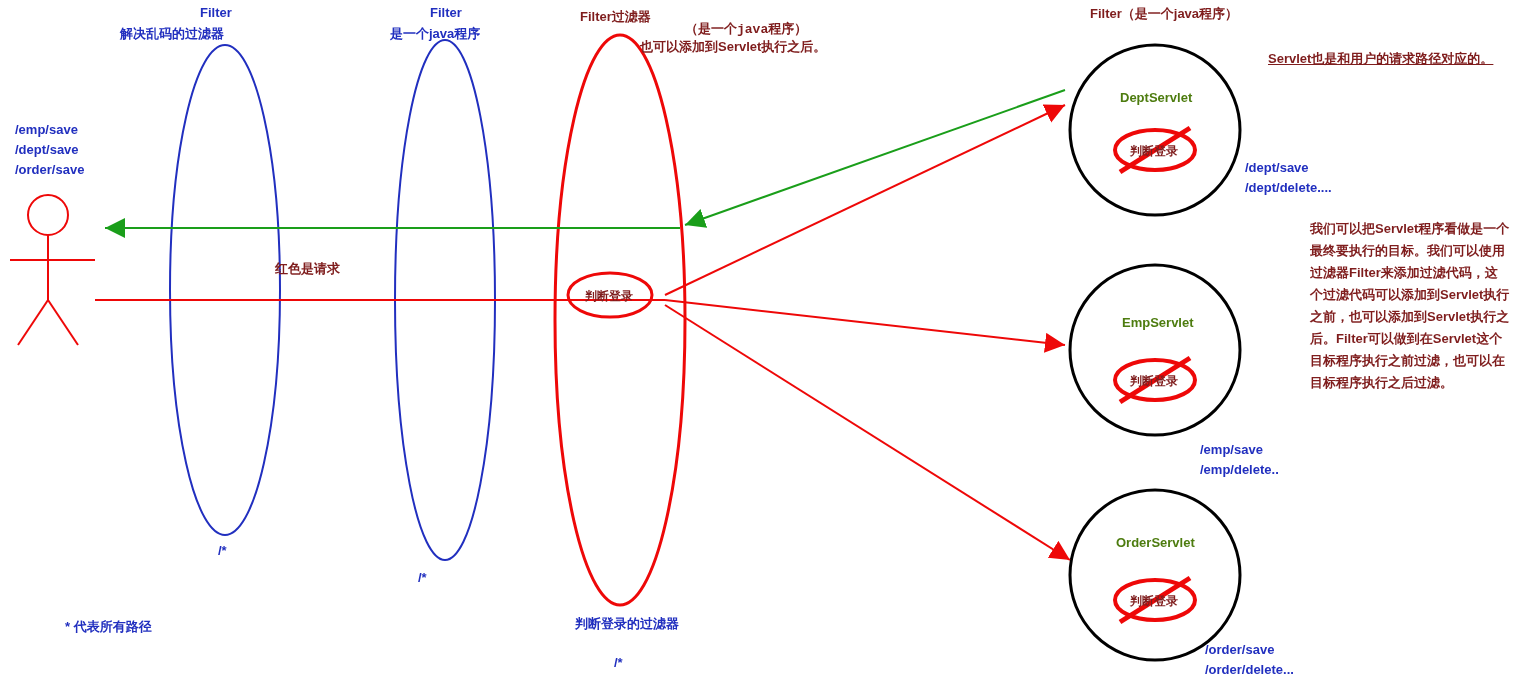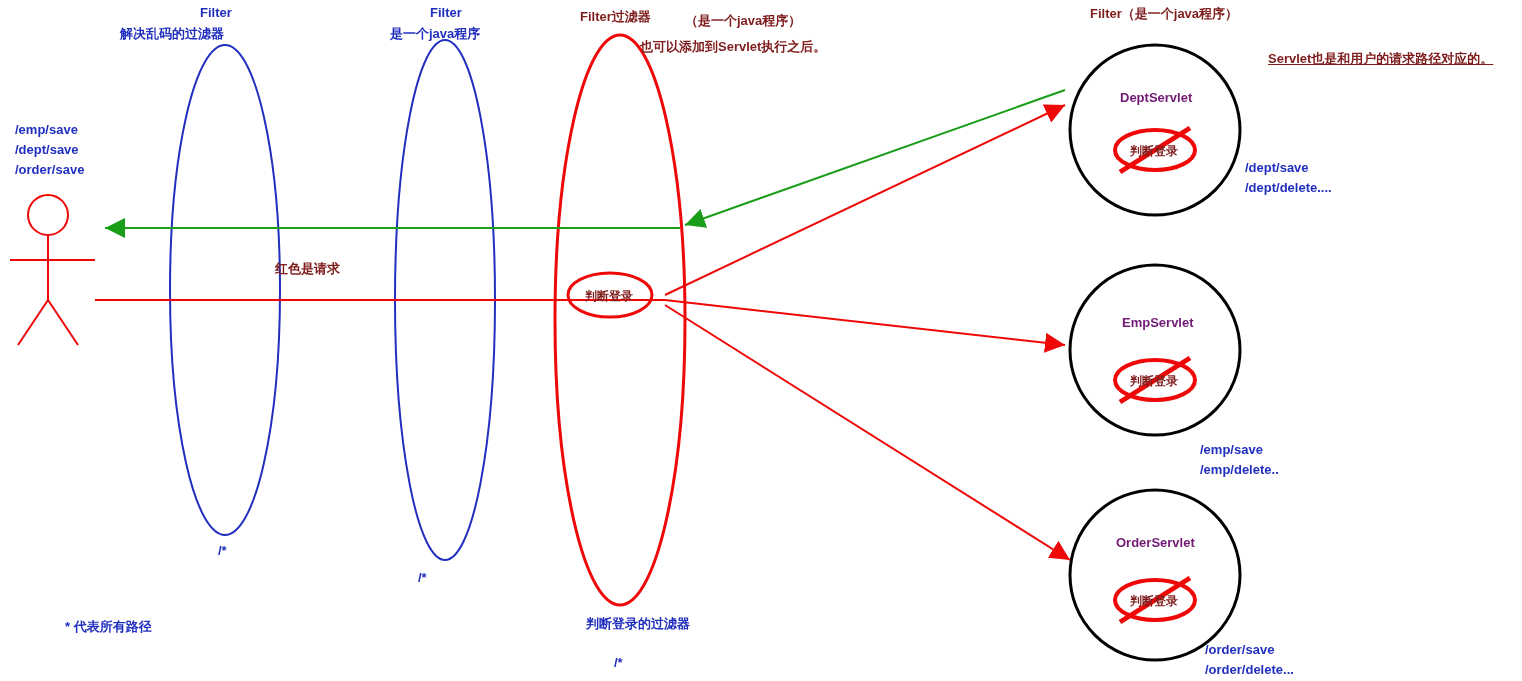--- a/index.html
+++ b/index.html
@@ -8,21 +8,21 @@
     width: 1522px;
     height: 681px;
     background: #ffffff;
     font-family: "Microsoft YaHei", Arial, sans-serif;
     overflow: hidden;
   }
   .stage { position: relative; width: 1338px; height: 681px; }
   .label { position: absolute; font-weight: bold; font-size: 13px; white-space: pre; }
   .blue { color: #212fbf; }
   .red  { color: #7f1d1d; }
-  .black{ color: #701a75; }
+  .black{ color: #4d7c0f; }
   svg { position: absolute; left:0; top:0; }
 </style>
 </head>
 <body>
 <div class="stage">
 
 <svg width="1522" height="681">
   <defs>
     <marker id="arr-red" markerWidth="12" markerHeight="12" refX="10" refY="5" orient="auto">
       <path d="M0,0 L10,5 L0,10 Z" fill="#ee0808"></path>
@@ -72,24 +72,24 @@
 
 <div class="label blue" style="left:200px; top:5px;">Filter</div>
 <div class="label blue" style="left:120px; top:25px;">解决乱码的过滤器</div>
 <div class="label blue" style="left:218px; top:543px;">/*</div>
 
 <div class="label blue" style="left:430px; top:5px;">Filter</div>
 <div class="label blue" style="left:390px; top:25px;">是一个java程序</div>
 <div class="label blue" style="left:418px; top:570px;">/*</div>
 
 <div class="label red" style="left:580px; top:8px;">Filter过滤器</div>
-<div class="label red" style="left:685px; top:12px;">（是一个java程序）</div>
+<div class="label red" style="left:685px; top:20px;font-family:Liberation Mono, monospace;">（是一个java程序）</div>
 <div class="label red" style="left:640px; top:38px;">也可以添加到Servlet执行之后。</div>
 <div class="label red" style="left:585px; top:288px; font-size:12px;">判断登录</div>
-<div class="label blue" style="left:575px; top:615px;margin-left:11px;">判断登录的过滤器</div>
+<div class="label blue" style="left:575px; top:615px;">判断登录的过滤器</div>
 <div class="label blue" style="left:614px; top:655px;">/*</div>
 
 <div class="label blue" style="left:15px; top:120px; line-height:20px;">/emp/save
 /dept/save
 /order/save</div>
 <div class="label red" style="left:275px; top:260px;">红色是请求</div>
 <div class="label blue" style="left:65px; top:618px;">* 代表所有路径</div>
 
 <div class="label red" style="left:1090px; top:5px;">Filter（是一个java程序）</div>
 <div class="label red" style="left:1268px; top:50px;text-decoration:underline;">Servlet也是和用户的请求路径对应的。</div>
@@ -102,14 +102,15 @@
 <div class="label black" style="left:1122px; top:315px;">EmpServlet</div>
 <div class="label red" style="left:1130px; top:373px; font-size:12px;">判断登录</div>
 <div class="label blue" style="left:1200px; top:440px; line-height:20px;">/emp/save
 /emp/delete..</div>
 
 <div class="label black" style="left:1116px; top:535px;">OrderServlet</div>
 <div class="label red" style="left:1130px; top:593px; font-size:12px;">判断登录</div>
 <div class="label blue" style="left:1205px; top:640px; line-height:20px;">/order/save
 /order/delete...</div>
 
+<div class="label red" style="left:1310px; top:218px; width:200px; white-space:normal; line-height:22px; font-size:13px;">我们可以把Servlet程序看做是一个最终要执行的目标。我们可以使用过滤器Filter来添加过滤代码，这个过滤代码可以添加到Servlet执行之前，也可以添加到Servlet执行之后。Filter可以做到在Servlet这个目标程序执行之前过滤，也可以在目标程序执行之后过滤。</div>
 
 </div>
 
 </body></html>

